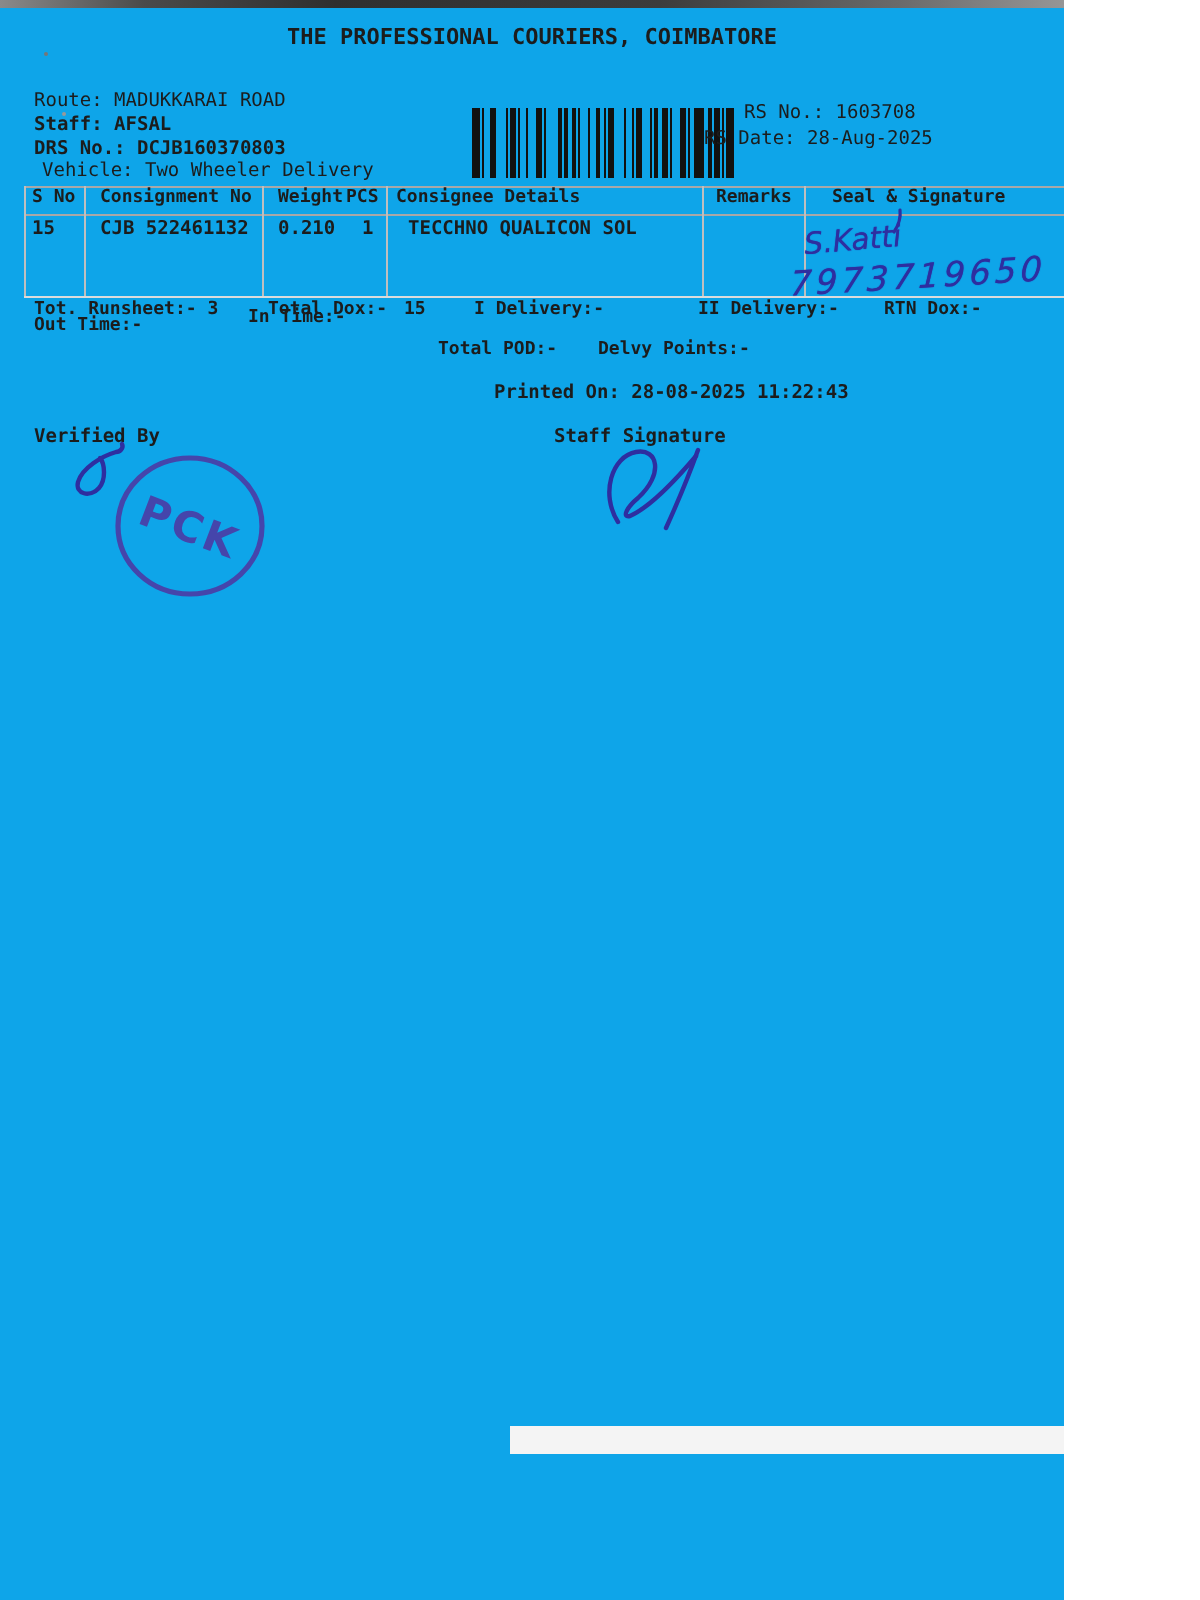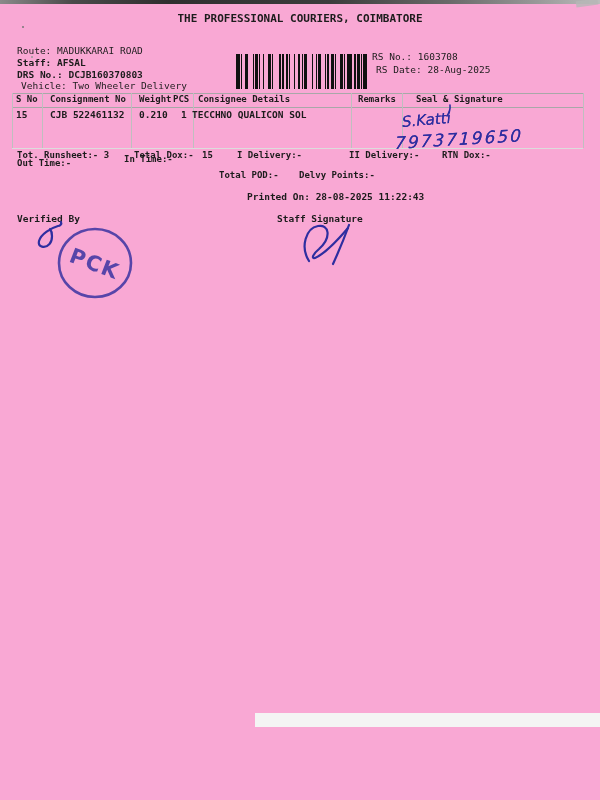--- a/index.html
+++ b/index.html
@@ -1,16 +1,16 @@
 <!DOCTYPE html>
 <html style="--ink: #2e2ea0; --stamp: #4a3da6;"><head>
 <meta charset="utf-8">
 <style>
   html,body{margin:0;padding:0;background:#fff;}
-  .page{position:relative;width:600px;height:800px;background:#f9a8d4;overflow:hidden;
+  .page{position:relative;width:532px;height:800px;background:#0ea5e9;overflow:hidden;
         font-family:"DejaVu Sans Mono",monospace;color:#1c1c1c;}
   .abs{position:absolute;white-space:pre;line-height:1.1;}
   .b{font-weight:bold;}
   .t11{font-size:11px;}
   .t95{font-size:9.5px;}
   .t9{font-size:9px;}
   .center{left:0;right:0;text-align:center;}
   .hline{position:absolute;height:1px;background:#a8a8a8;}
   .hline.faint{background:#dcdcdc;}
   .vline{position:absolute;width:1px;background:#bfbfbf;top:93px;height:55px;}
@@ -102,21 +102,21 @@
       <div class="bar" style="width: 2.58824px; background: transparent;"></div>
       <div class="bar" style="width: 1.29412px; background: rgb(17, 17, 17);"></div>
       <div class="bar" style="width: 1.29412px; background: transparent;"></div>
       <div class="bar" style="width: 2.58824px; background: rgb(17, 17, 17);"></div>
       <div class="bar" style="width: 1.29412px; background: transparent;"></div>
       <div class="bar" style="width: 1.29412px; background: rgb(17, 17, 17);"></div>
       <div class="bar" style="width: 1.29412px; background: transparent;"></div>
       <div class="bar" style="width: 3.88235px; background: rgb(17, 17, 17);"></div>
     </div>
   <div class="abs t95" style="left:372px;top:52px;">RS No.: 1603708</div>
-  <div class="abs t95" style="left:376px;top:65px;">RS Date: 28-Aug-2025</div>
+  <div class="abs t95" style="left:352px;top:65px;">RS Date: 28-Aug-2025</div>
 
   <div class="hline" style="left:12px;top:93px;width:571px;"></div>
   <div class="hline" style="left:12px;top:107px;width:571px;"></div>
   <div class="hline faint" style="left:12px;top:148px;width:571px;"></div>
   <div class="vline" style="left:12px;"></div>
   <div class="vline" style="left:42px;"></div>
   <div class="vline" style="left:131px;"></div>
   <div class="vline" style="left:193px;"></div>
   <div class="vline" style="left:351px;"></div>
   <div class="vline" style="left:402px;"></div>
@@ -127,21 +127,21 @@
   <div class="abs t9 b" style="left:139px;top:95px;">Weight</div>
   <div class="abs t9 b" style="left:173px;top:95px;">PCS</div>
   <div class="abs t9 b" style="left:198px;top:95px;">Consignee Details</div>
   <div class="abs t9 b" style="left:358px;top:95px;">Remarks</div>
   <div class="abs t9 b" style="left:416px;top:95px;">Seal &amp; Signature</div>
 
   <div class="abs t95 b" style="left:16px;top:110px;">15</div>
   <div class="abs t95 b" style="left:50px;top:110px;">CJB 522461132</div>
   <div class="abs t95 b" style="left:139px;top:110px;">0.210</div>
   <div class="abs t95 b" style="left:181px;top:110px;">1</div>
-  <div class="abs t95 b" style="left:192px;top:110px;">TECCHNO QUALICON SOL</div>
+  <div class="abs t95 b" style="left:204px;top:110px;">TECCHNO QUALICON SOL</div>
   <div class="abs t95 b" style="left:358px;top:110px;"></div>
 
   <div class="hand hand-name">S.Katti</div>
   <div class="hand hand-phone">7973719650</div>
 
   <div class="abs t9 b" style="left:17px;top:151px;">Tot. Runsheet:- 3</div>
   <div class="abs t9 b" style="left:134px;top:151px;">Total Dox:-</div>
   <div class="abs t9 b" style="left:202px;top:151px;">15</div>
   <div class="abs t9 b" style="left:237px;top:151px;">I Delivery:-</div>
   <div class="abs t9 b" style="left:349px;top:151px;">II Delivery:-</div>

